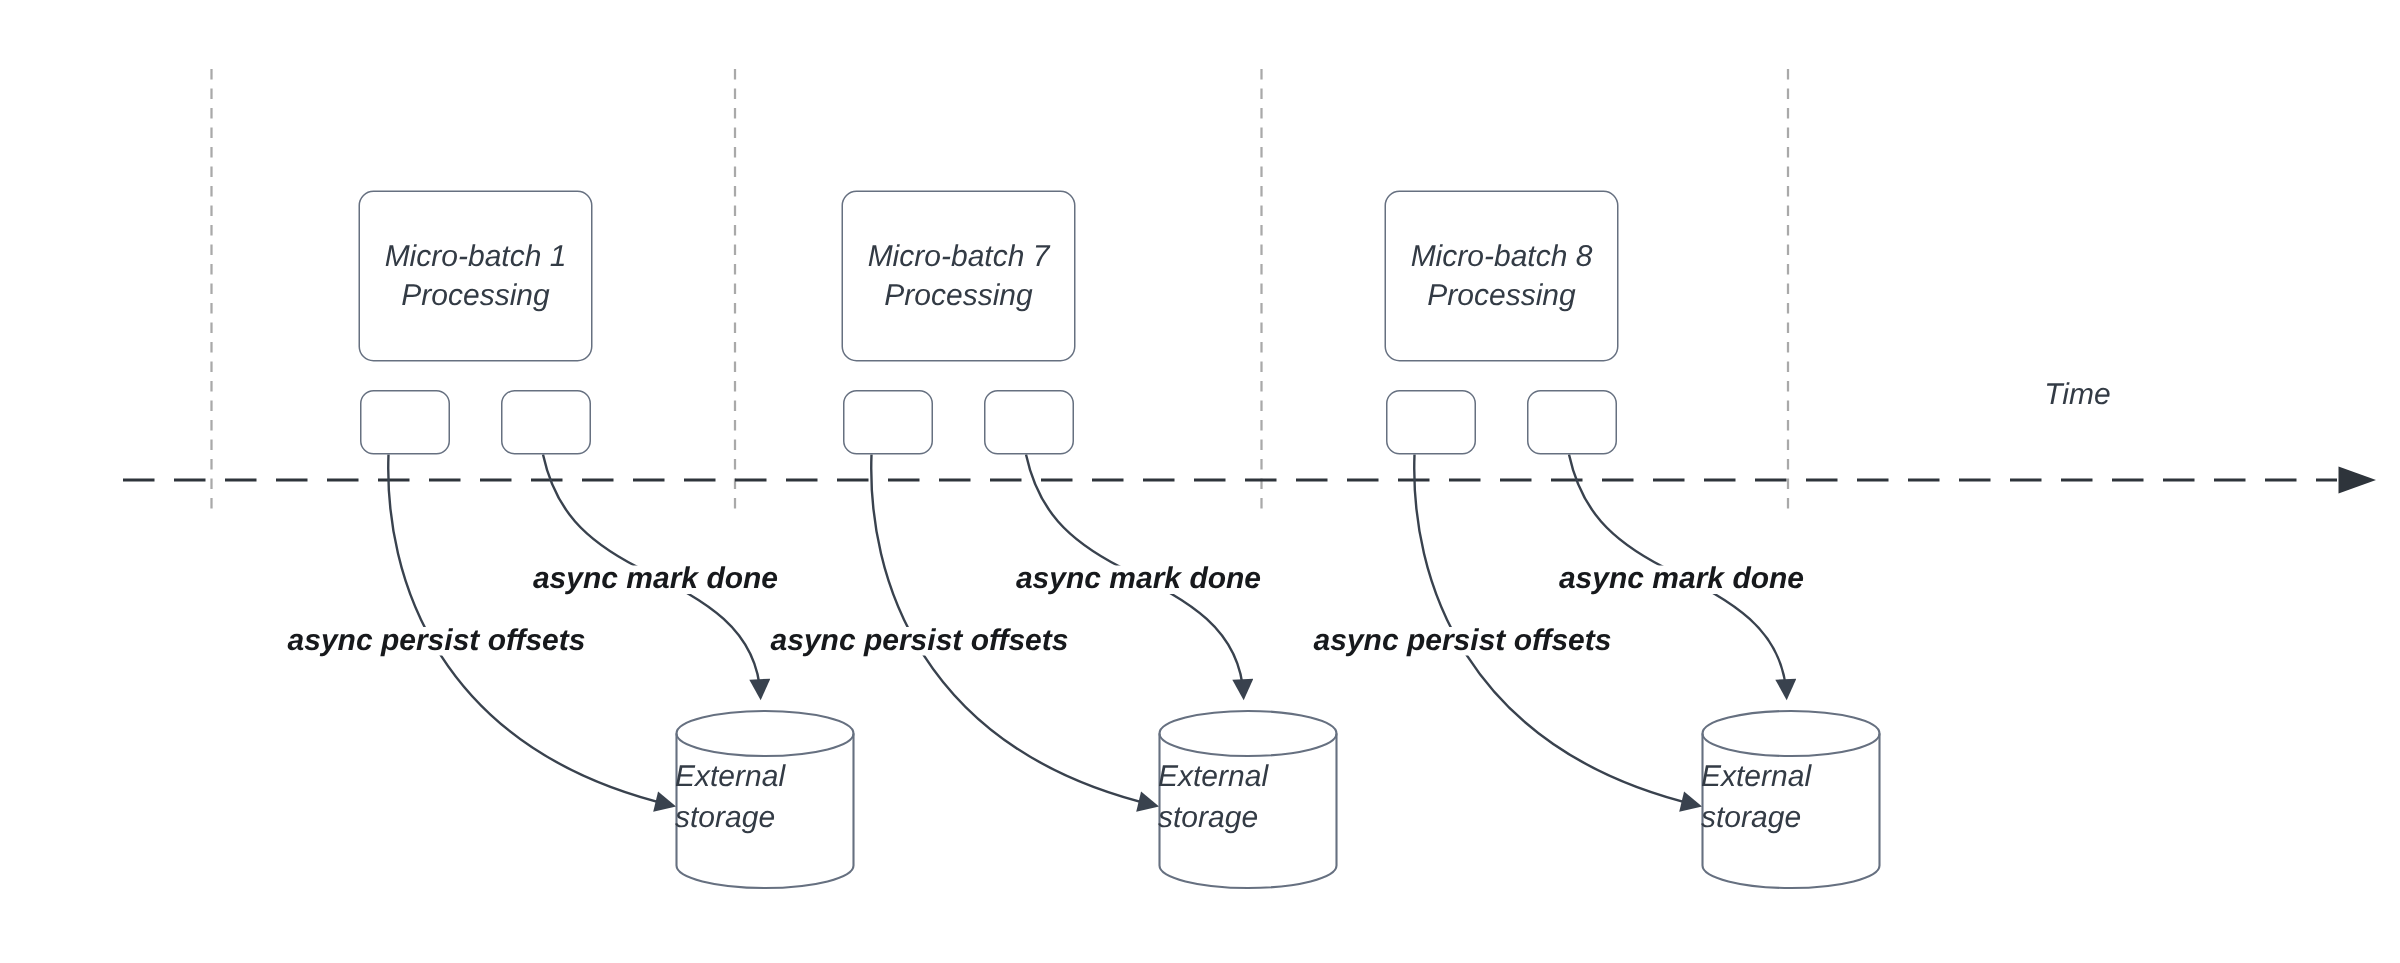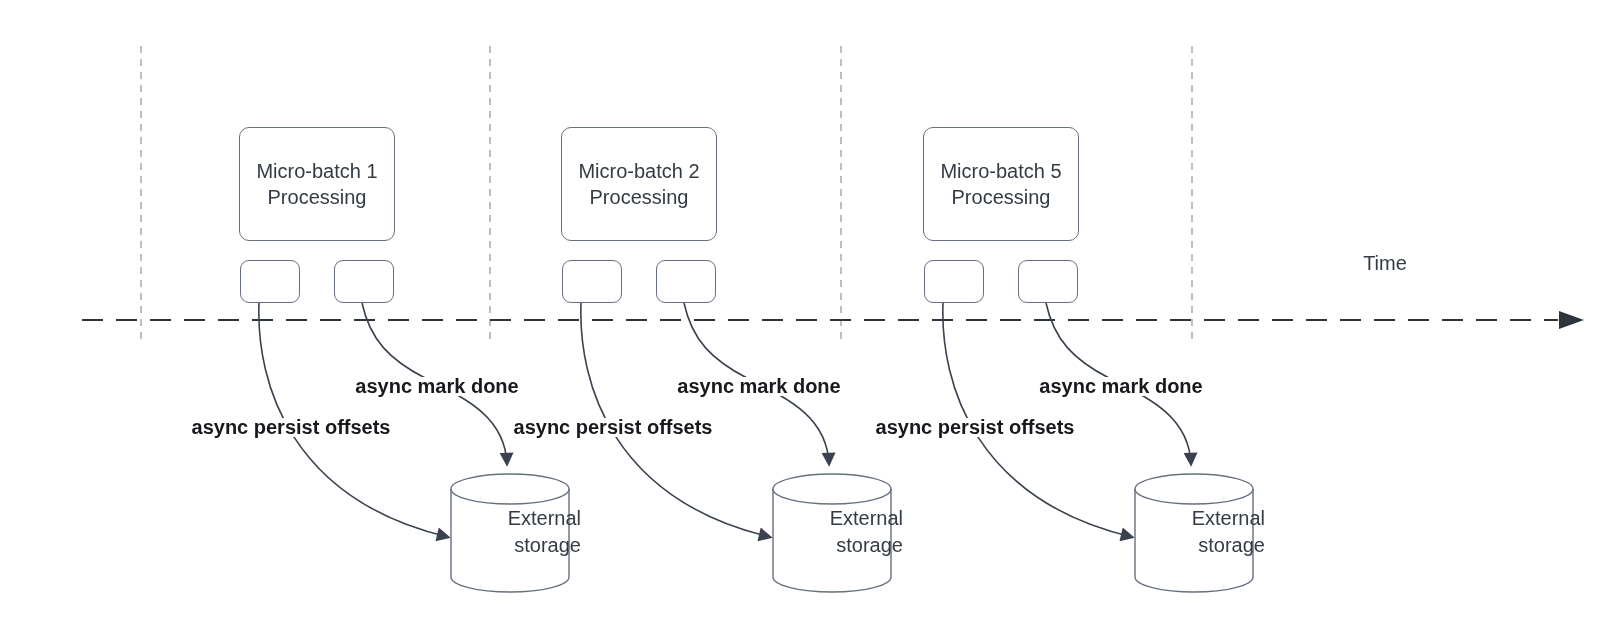--- a/index.html
+++ b/index.html
@@ -1,39 +1,39 @@
 <!DOCTYPE html>
 <html><head>
 <meta charset="utf-8">
 <style>
   html,body{margin:0;padding:0;background:#ffffff;}
   .canvas{
     position:relative;width:1600px;height:642px;background:#ffffff;
-    font-family:"Liberation Sans",sans-serif;overflow:hidden;
+    font-family:"Liberation Sans",sans-serif;overflow:hidden;font-style:italic;
   }
   svg.layer{position:absolute;left:0;top:0;}
   .main-box{
     position:absolute;top:127px;width:156px;height:114px;
     border:1px solid #667080;border-radius:10px;background:#ffffff;
     display:flex;align-items:center;justify-content:center;box-sizing:border-box;
   }
   .main-box-title{
     width:142px;text-align:center;font-size:20px;line-height:26px;color:#333b45;
   }
   .small-box{
     position:absolute;top:260px;width:60px;height:43px;
     border:1px solid #667080;border-radius:9px;background:#ffffff;box-sizing:border-box;
   }
   .async-label{
     position:absolute;transform:translateX(-50%);
     font-size:20px;font-weight:bold;line-height:19px;color:#17191c;
     white-space:nowrap;background:#ffffff;padding:0 3px;
   }
   .storage-label{
-    position:absolute;top:505px;width:131px;text-align:right;
+    position:absolute;top:505px;width:131px;text-align:left;
     font-size:20px;line-height:27px;color:#333b45;
   }
   .time-label{
     position:absolute;left:1385px;top:252px;transform:translateX(-50%);
     font-size:20px;color:#333b45;white-space:nowrap;
   }
 </style>
 </head>
 <body>
 
@@ -79,30 +79,30 @@
   <div class="main-box" style="left:239px">
     <div class="main-box-title">Micro-batch 1 Processing</div>
   </div>
   <div class="small-box" style="left:240px"></div>
   <div class="small-box" style="left:334px"></div>
   <div class="async-label" style="left:291px;top:418px">async persist offsets</div>
   <div class="async-label" style="left:437px;top:377px">async mark done</div>
   <div class="storage-label" style="left:450px">External storage</div>
 
   <div class="main-box" style="left:561px">
-    <div class="main-box-title">Micro-batch 2 Processing</div>
+    <div class="main-box-title">Micro-batch 7 Processing</div>
   </div>
   <div class="small-box" style="left:562px"></div>
   <div class="small-box" style="left:656px"></div>
   <div class="async-label" style="left:613px;top:418px">async persist offsets</div>
   <div class="async-label" style="left:759px;top:377px">async mark done</div>
   <div class="storage-label" style="left:772px">External storage</div>
 
   <div class="main-box" style="left:923px">
-    <div class="main-box-title">Micro-batch 5 Processing</div>
+    <div class="main-box-title">Micro-batch 8 Processing</div>
   </div>
   <div class="small-box" style="left:924px"></div>
   <div class="small-box" style="left:1018px"></div>
   <div class="async-label" style="left:975px;top:418px">async persist offsets</div>
   <div class="async-label" style="left:1121px;top:377px">async mark done</div>
   <div class="storage-label" style="left:1134px">External storage</div>
 
   <div class="time-label">Time</div>
 
 </div>

